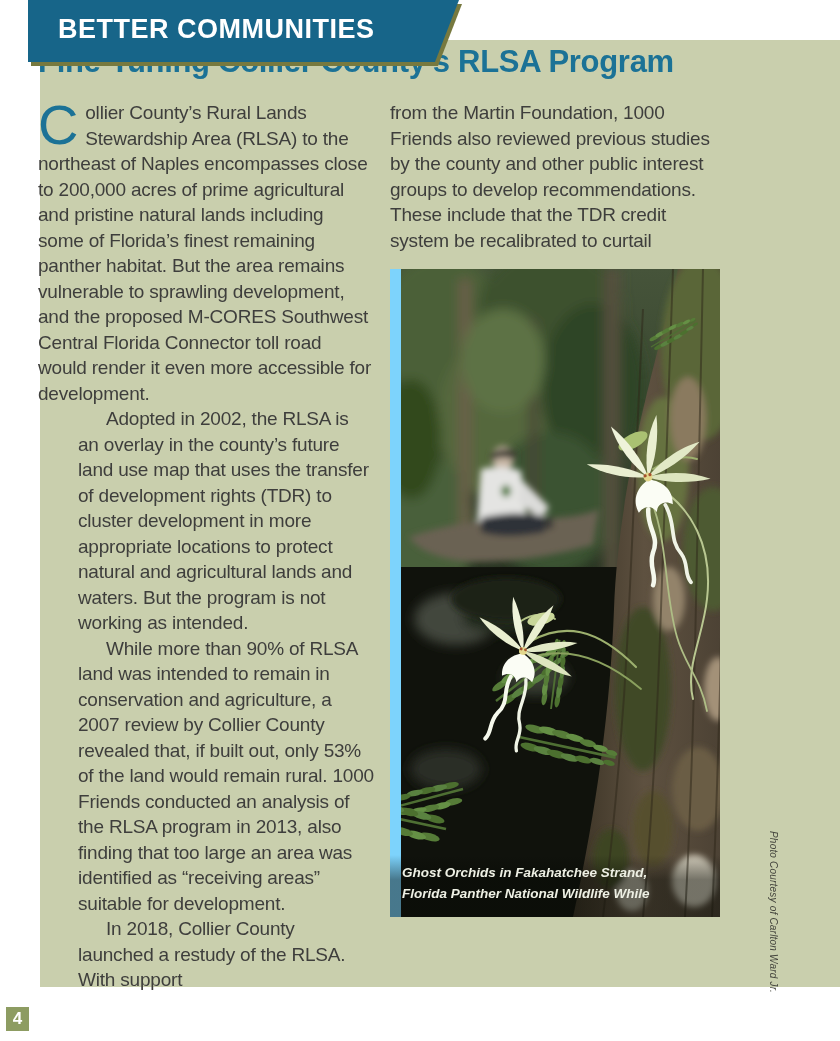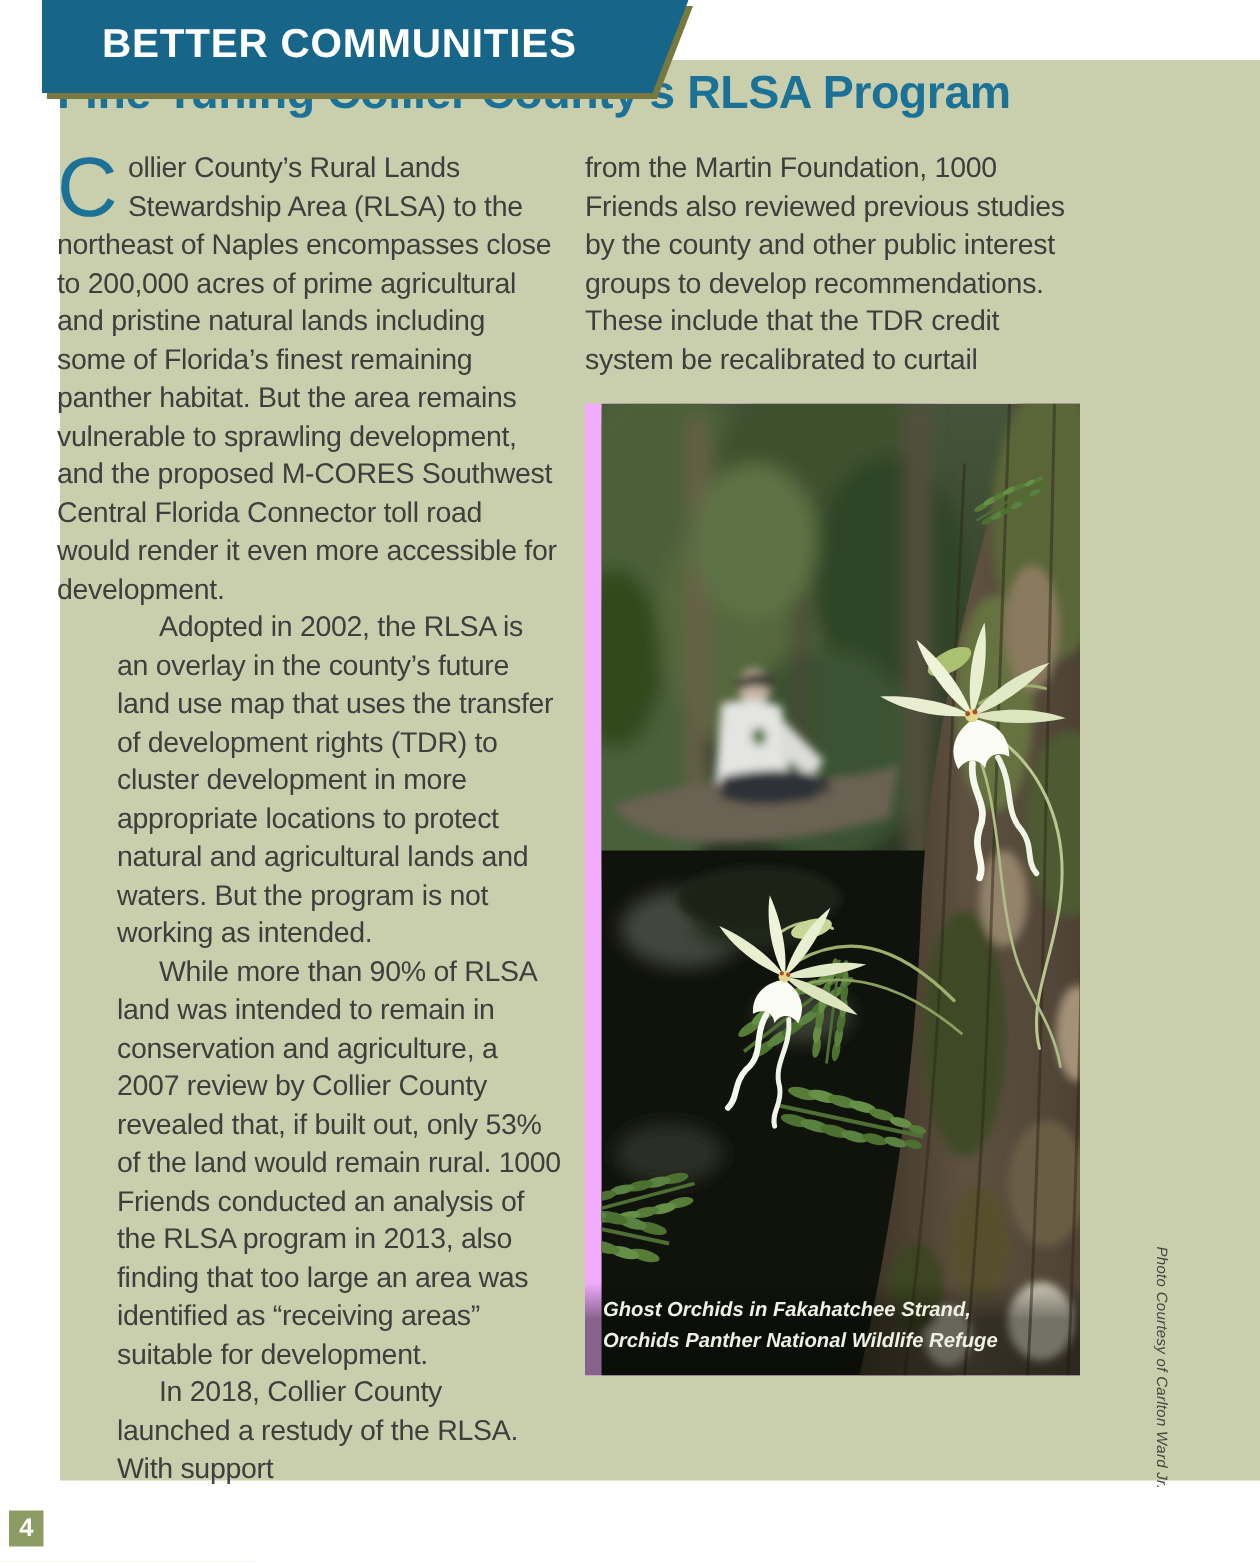--- a/index.html
+++ b/index.html
@@ -17,35 +17,35 @@
   .page{position:relative;width:840px;height:1041px;background:#fff;overflow:hidden;}
 
   
   .content{position:absolute;left:40px;top:40px;width:800px;height:947px;background:var(--sage);}
 
   
   .banner-shadow{position:absolute;left:31px;top:4px;width:431px;height:62px;background:var(--olive-shadow);
     clip-path:polygon(0 0,100% 0,calc(100% - 24px) 100%,0 100%);z-index:2;}
   .banner{position:absolute;left:28px;top:0;width:431px;height:62px;background:var(--banner-teal);
     clip-path:polygon(0 0,100% 0,calc(100% - 24px) 100%,0 100%);z-index:3;
-    display:flex;align-items:center;padding:0 0 4px 40px;}
+    display:flex;align-items:center;padding:0 0 4px 30px;}
   .banner span{color:#ffffff;font-weight:bold;font-size:27px;letter-spacing:0.5px;}
 
   .title{position:absolute;left:38px;top:44px;width:720px;color:var(--title-teal);
     font-size:31px;font-weight:bold;letter-spacing:-0.3px;}
 
   .columns{position:absolute;left:38px;top:100px;width:724px;display:flex;gap:16px;}
   .col-left{width:336px;}
   .col-right{width:332px;}
   .para{font-size:19px;line-height:25.5px;color:var(--body-text);letter-spacing:-0.2px;text-align:left;}
   .para.indent{text-indent:28px;margin-left:40px;}
   .dropcap{float:left;font-size:56px;line-height:44px;padding:3px 7px 0 0;color:var(--title-teal);}
 
   
-  .photo{position:relative;width:330px;height:648px;margin-top:16px;overflow:hidden;background:#f0abfc;padding-left:11px;}
+  .photo{position:relative;width:330px;height:648px;margin-top:16px;overflow:hidden;background:#7dd3fc;padding-left:11px;}
   .photo svg{display:block;width:330px;height:648px;}
   .caption{position:absolute;left:0;right:0;bottom:0;padding:8px 8px 12px 12px;
     background:linear-gradient(to bottom,rgba(6,9,4,0) 0%,rgba(6,9,4,0.45) 40%);
     color:#eef0e4;font-size:13.5px;font-style:italic;font-weight:bold;line-height:1.55;}
   .caption span{display:block;}
 
   .photo-credit{position:absolute;left:768px;top:831px;height:134px;
     writing-mode:vertical-rl;white-space:nowrap;
     font-size:10px;font-style:italic;color:#45463e;letter-spacing:0.2px;}
 
@@ -209,21 +209,21 @@
             <path d="M235 398 C195 358 162 354 130 372" stroke="#9db06e" stroke-width="2.2"></path>
             <path d="M240 420 C202 388 166 378 132 388" stroke="#8aa05e" stroke-width="1.8"></path>
             <path d="M120 352 C132 344 146 344 154 350" stroke="#b4c487" stroke-width="2"></path>
             <ellipse cx="140" cy="350" rx="14" ry="6" fill="#c8d698" stroke="none" transform="rotate(-15 140 350)"></ellipse>
           </g>
           <use href="#orchid" transform="translate(122,382) rotate(12) scale(1.1)"></use>
         </svg>
 
         <figcaption class="caption">
           <span>Ghost Orchids in Fakahatchee Strand,</span>
-          <span>Orchids Panther National Wildlife Refuge</span>
+          <span>Florida Panther National Wildlife While</span>
         </figcaption>
       </figure>
     </div>
   </div>
 
   <div class="photo-credit">Photo Courtesy of Carlton Ward Jr.</div>
 
   <div class="page-num">4</div>
 
 </div>

